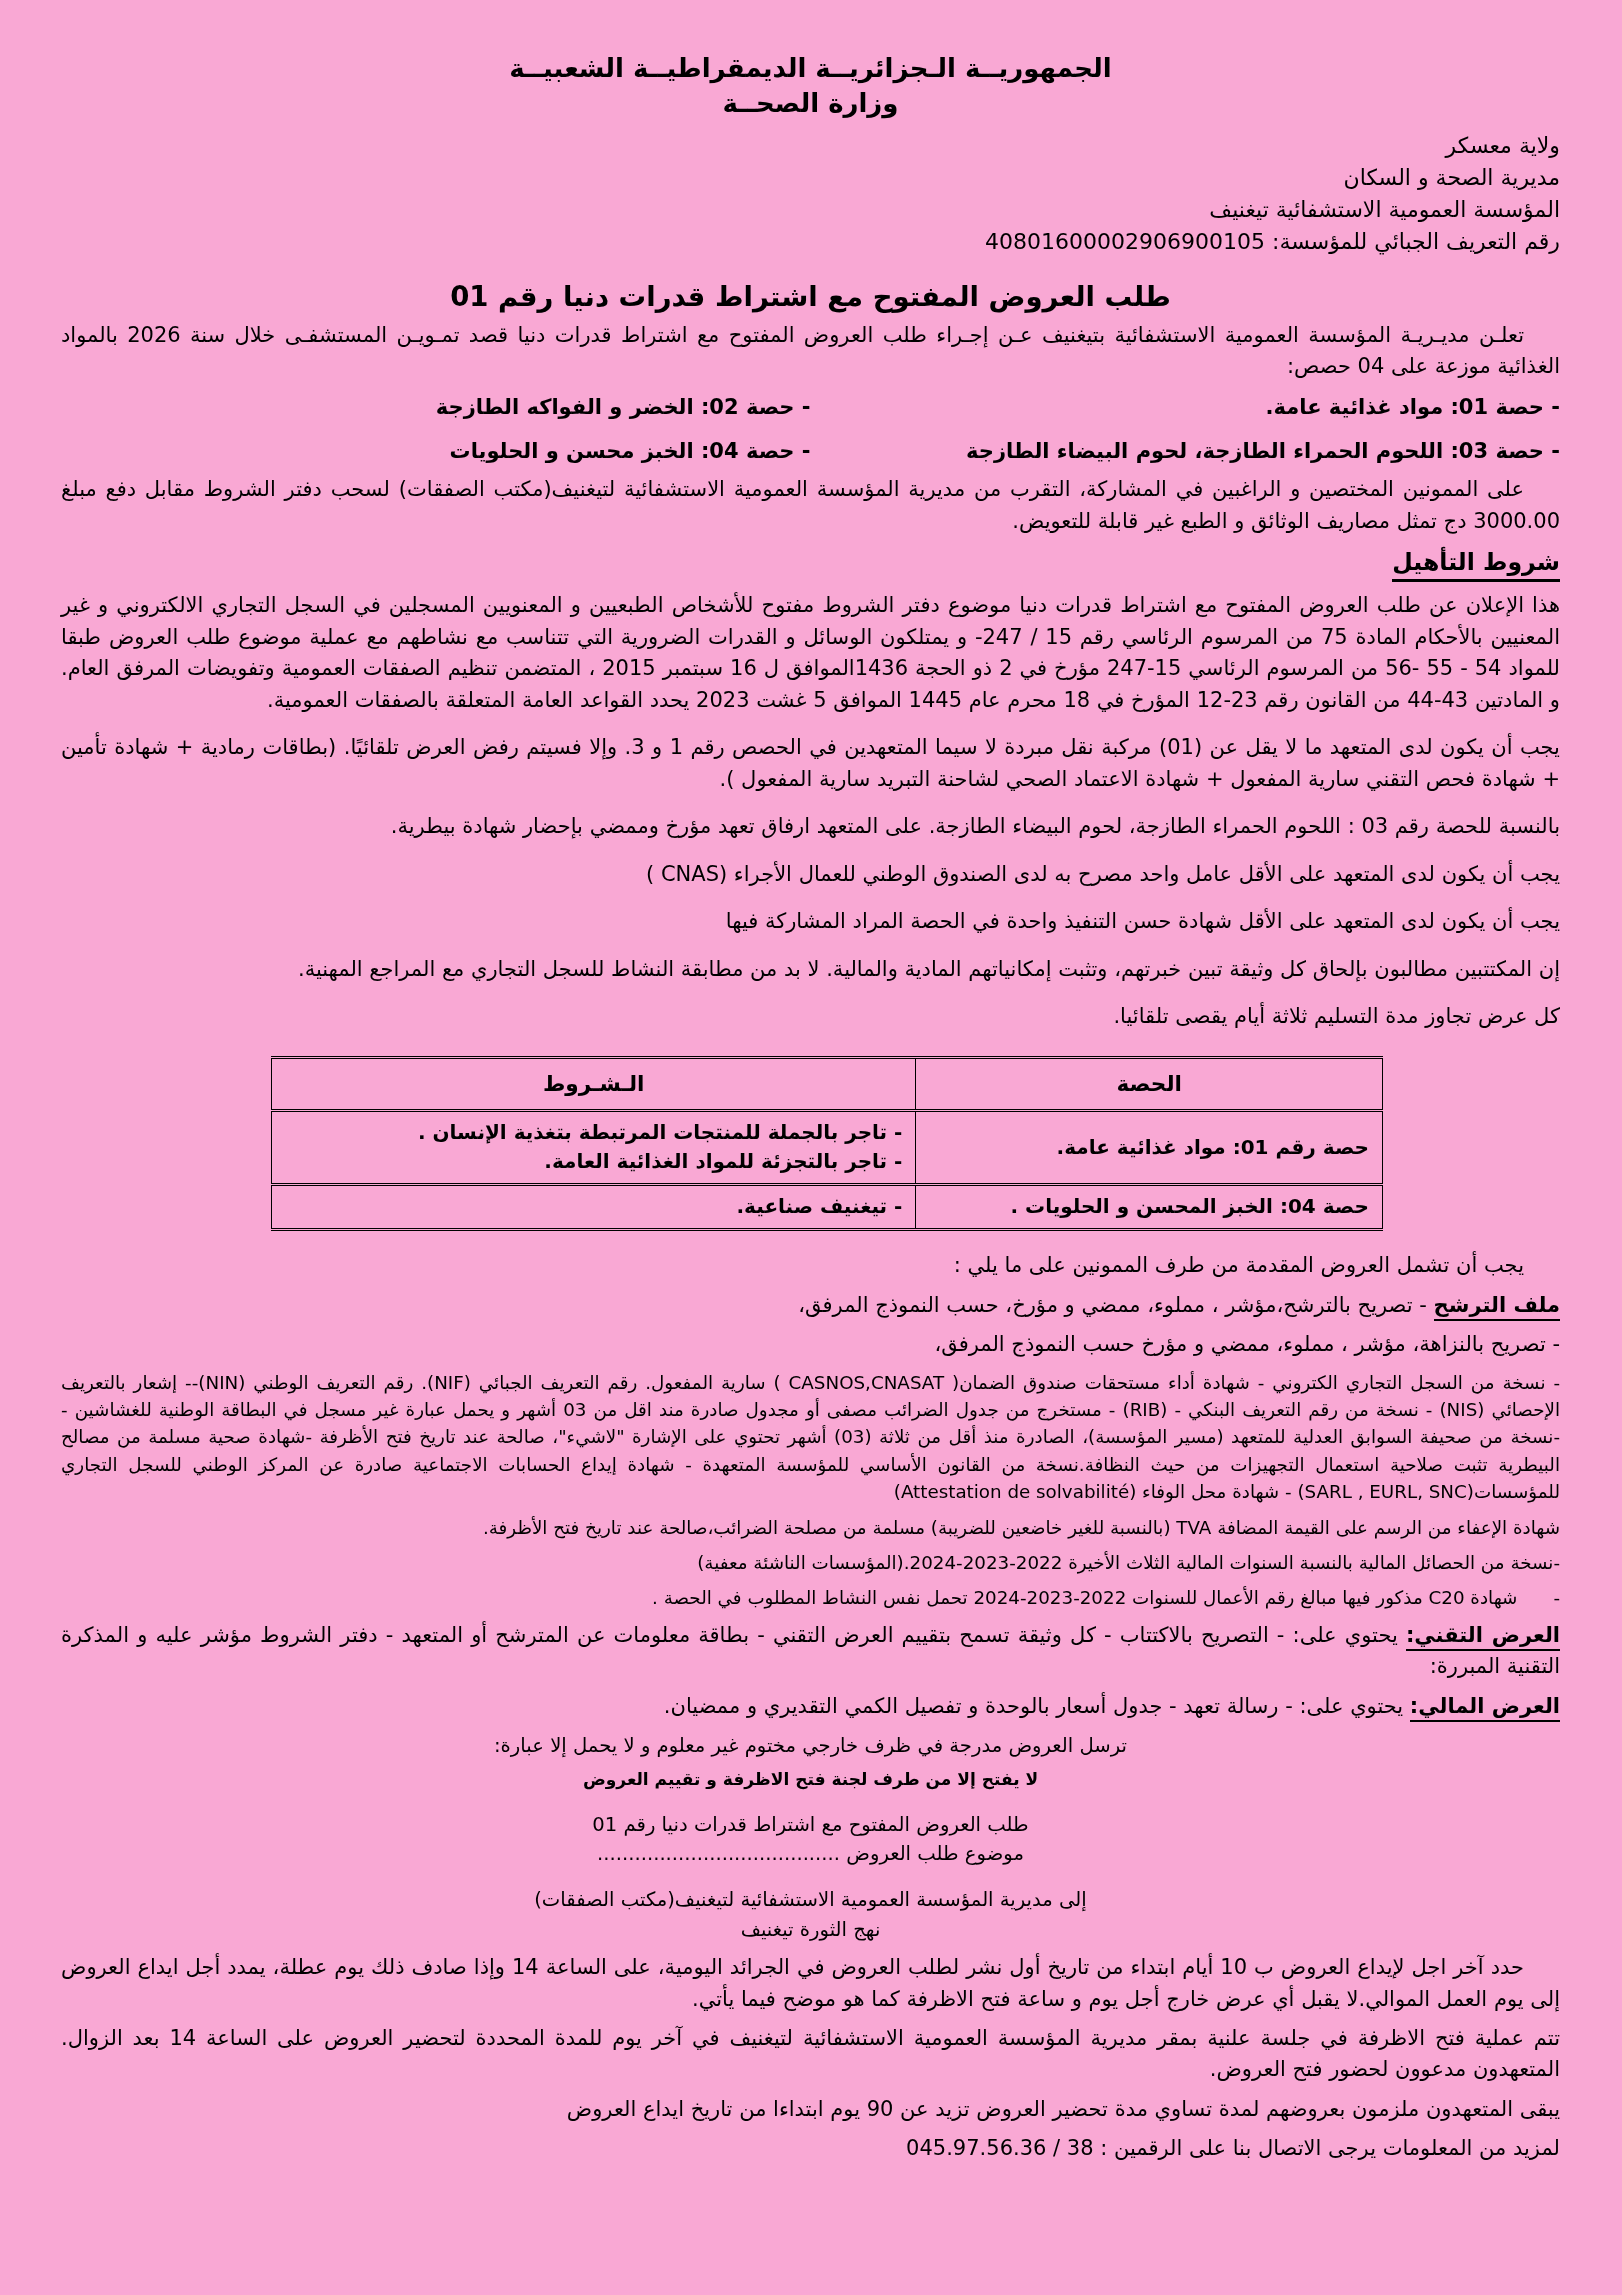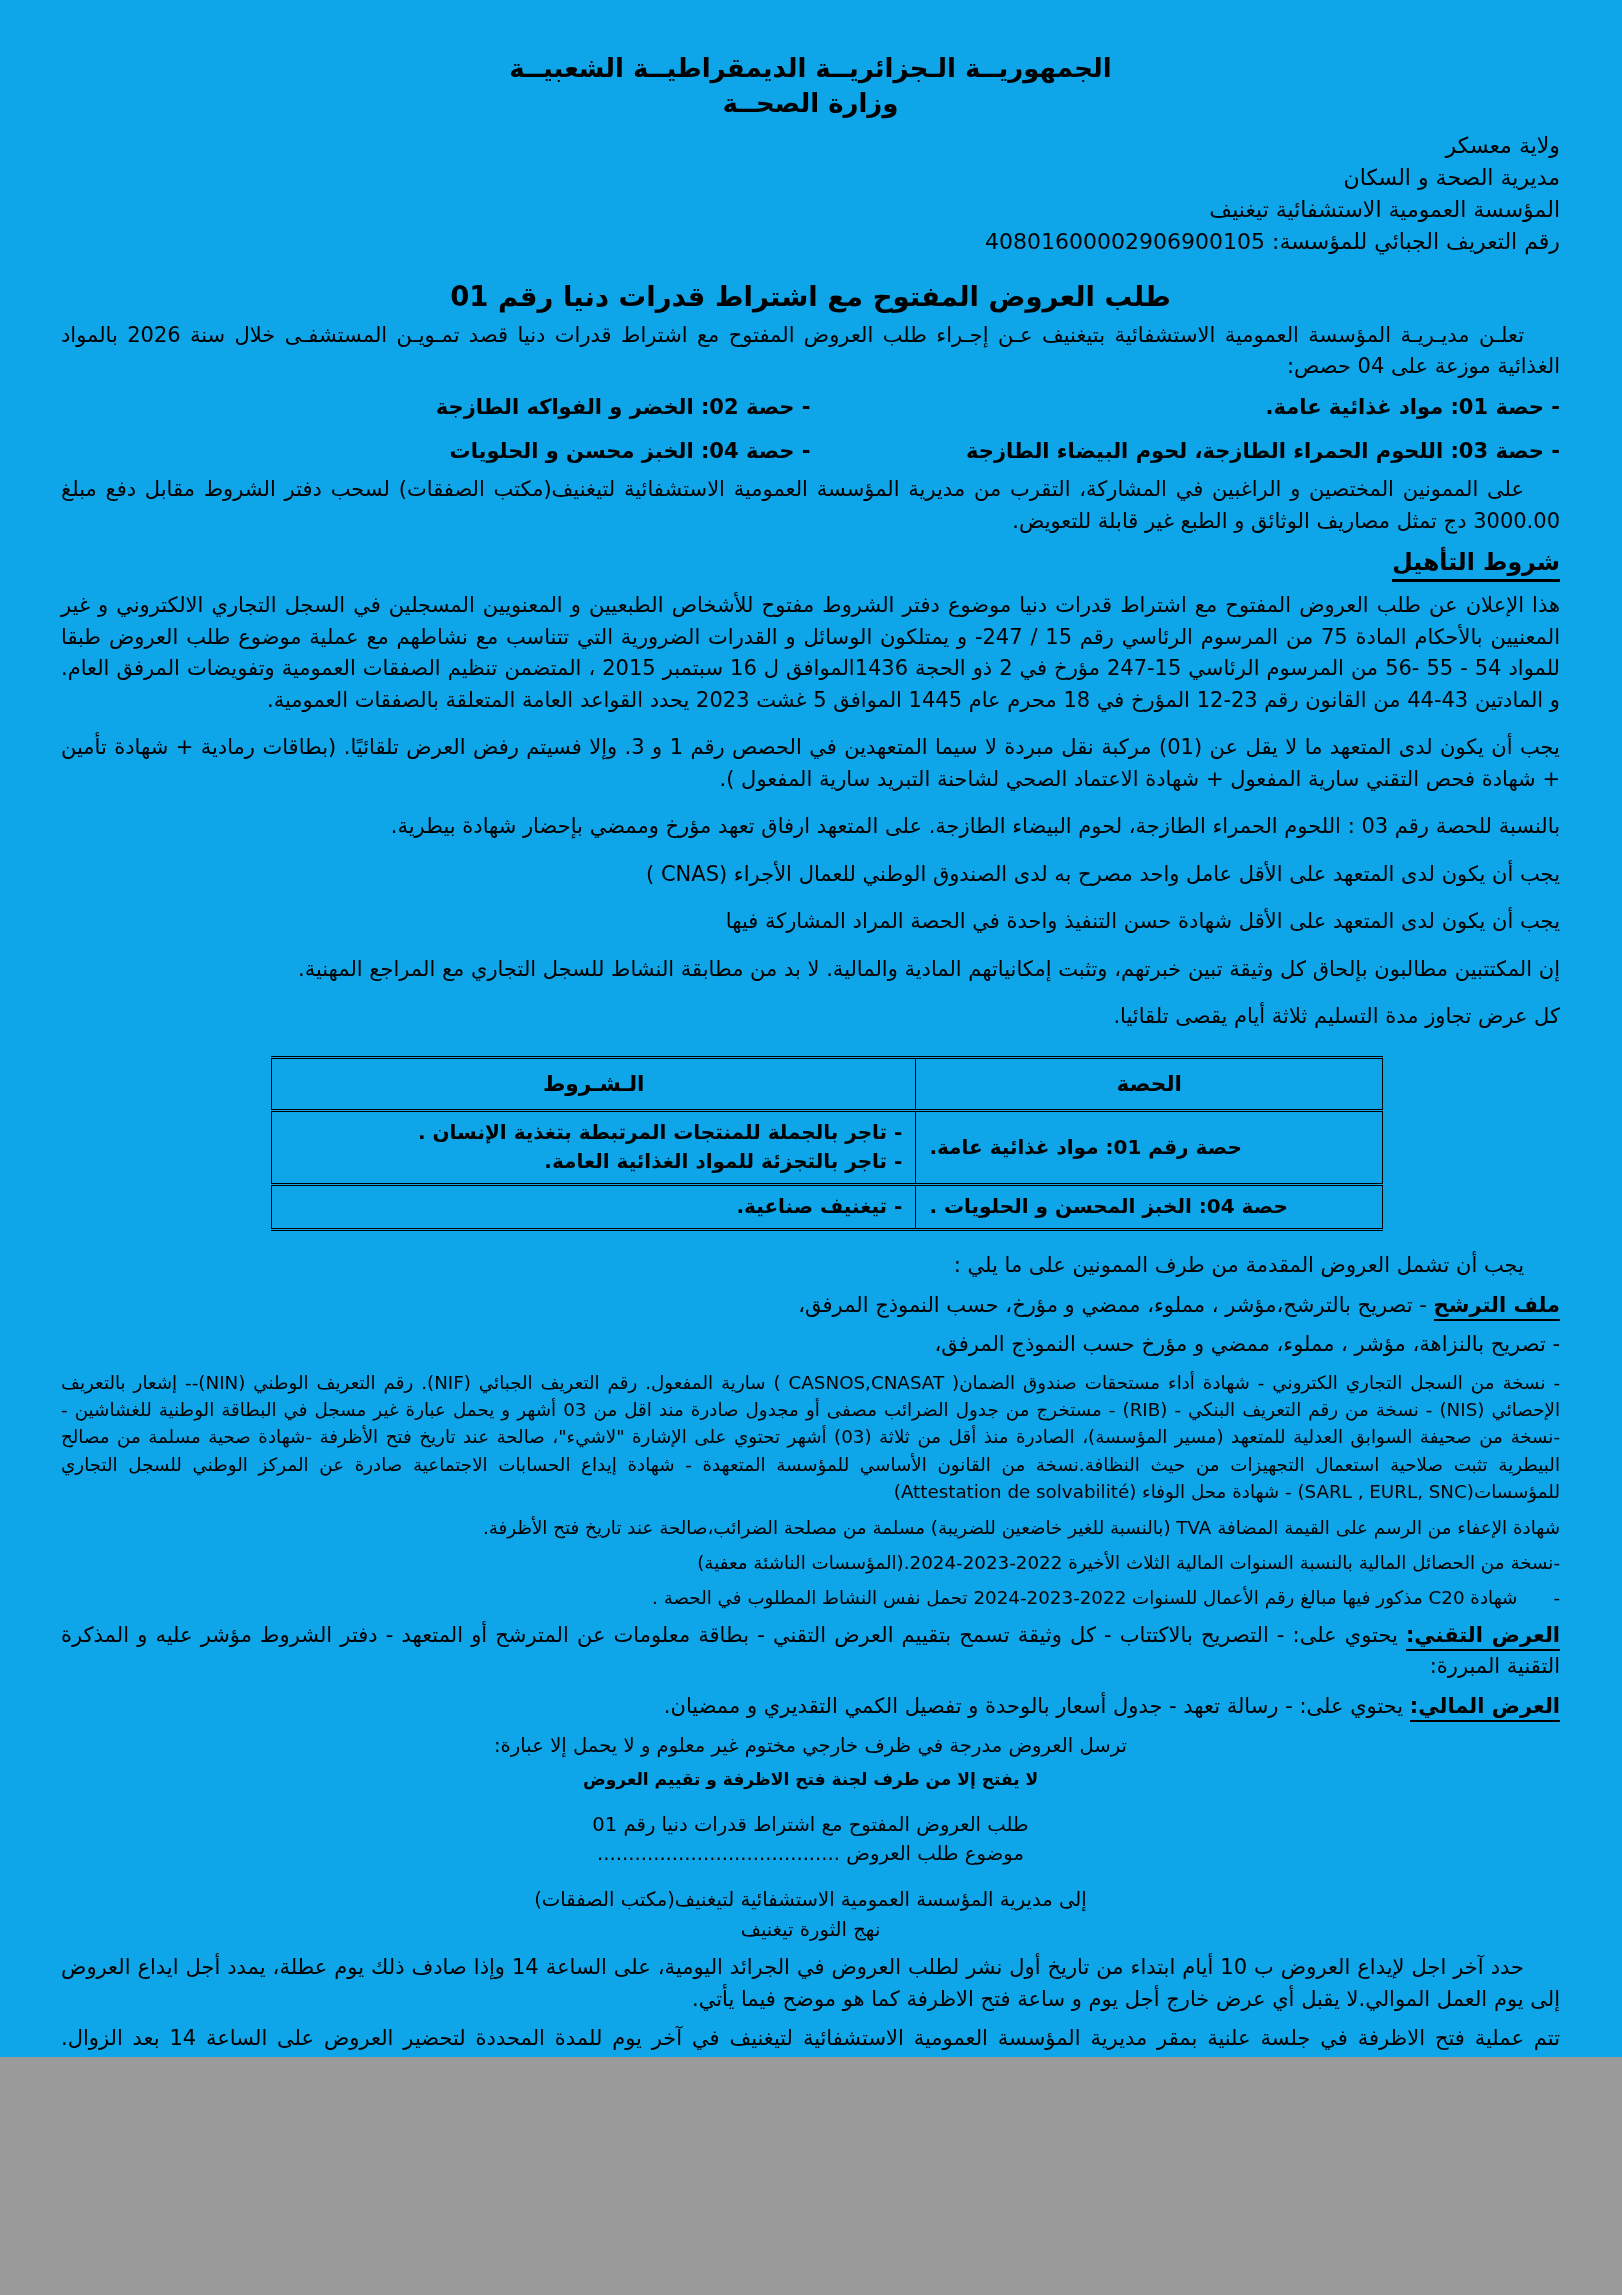--- a/index.html
+++ b/index.html
@@ -1,17 +1,17 @@
 <!DOCTYPE html>
 <html lang="ar" dir="rtl" style="font-size:10.5px"><head>
 <meta charset="utf-8">
 <style>
   html,body{margin:0;padding:0;background:#9a9a9a;}
   .page{
-    width:1623px;height:2057px;background:#0ea5e9;color:#000;
+    width:1623px;height:2295px;background:#f9a8d4;color:#000;
     direction:rtl;font-family:"DejaVu Sans",sans-serif;
     padding:51px 62px 19.6px;box-sizing:border-box;position:relative;overflow:hidden;
   }
   .center-head{text-align:center;font-weight:bold;font-size:26px;line-height:1.35;}
   .org{ text-align:right;font-size:22px;line-height:1.45;margin-top:9.2px;}
   .doc-title{text-align:center;font-weight:bold;font-size:27.5px;margin-top:22px;}
   .p{font-size:21px;line-height:1.5;text-align:justify;margin-top:7.9px;}
   .indent{text-indent:36px;}
   .lots-grid{display:grid;grid-template-columns:1fr 1fr;font-weight:bold;font-size:21px;
     margin-top:10.5px;row-gap:14.4px;}
@@ -20,21 +20,21 @@
     padding-bottom:3.3px;margin-top:10.5px;}
   .req{margin-top:16px;}
   table.lots{border-collapse:collapse;width:1112px;margin:23.6px 177px 19.6px auto;
     font-weight:bold;font-size:20px;table-layout:fixed;}
   table.lots th,table.lots td{
     border-right:1.3px solid #000;border-left:1.3px solid #000;
     border-top:3.3px double #000;border-bottom:3.3px double #000;
     padding:6.5px 13px;vertical-align:middle;line-height:1.45;}
   table.lots th{text-align:center;font-size:21.6px;padding:9.2px 13px;}
   col.c-lot{width:42%;} col.c-cond{width:58%;}
-  .cell-lot{text-align:left;}
+  .cell-lot{text-align:right;}
   .cell-cond{text-align:right;white-space:pre-line;}
   tr.center-cond .cell-cond{text-align:center;padding:13px 13px;}
   .small{font-size:18.3px;line-height:1.5;}
   .lead{font-weight:bold;border-bottom:2.6px solid #000;padding-bottom:2px;}
   .c20{display:flex;gap:36px;align-items:baseline;}
   .env{text-align:center;font-size:19.6px;line-height:1.5;margin-top:9.2px;}
   .env .warn{font-weight:bold;font-size:17px;margin-top:6.5px;}
   .env .gap{margin-top:17px;}
 </style>
 </head>

